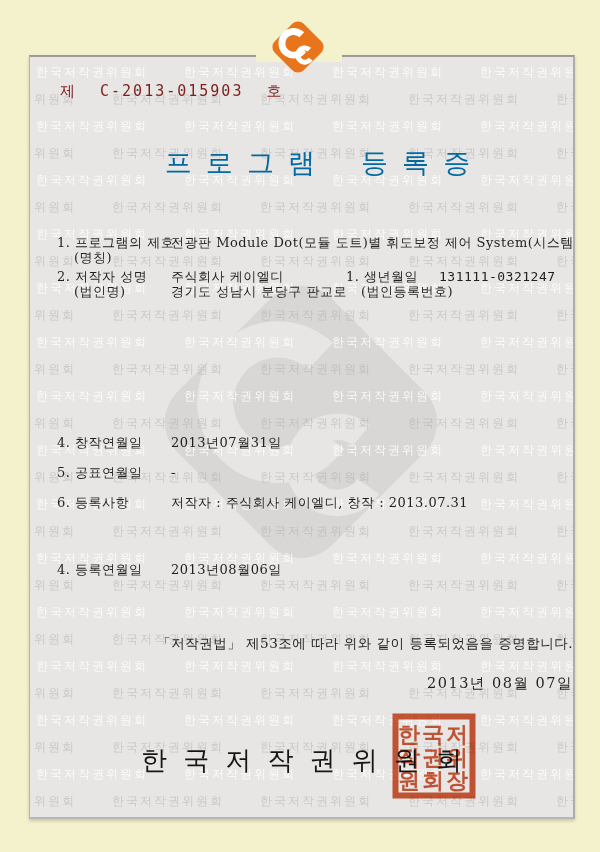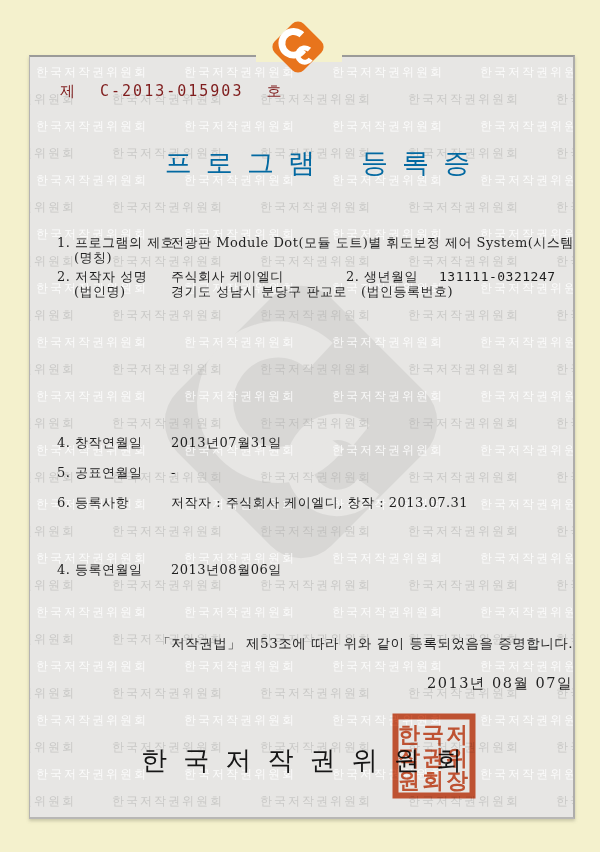--- a/index.html
+++ b/index.html
@@ -108,21 +108,21 @@
     <span class="fvalue">전광판 Module Dot(모듈 도트)별 휘도보정 제어 System(시스템)</span>
   </div>
 
   <div class="abs field f2">
     <span class="flabel">2. 저작자 성명</span>
     <span class="fsub">(법인명)</span>
     <span class="fvalue">
       <span>주식회사 케이엘디</span><br>
       <span>경기도 성남시 분당구 판교로</span>
     </span>
-    <span class="f3label">2. 생년월일</span>
+    <span class="f3label">1. 생년월일</span>
     <span class="f3sub">(법인등록번호)</span>
     <span class="f3value">131111-0321247</span>
   </div>
 
   <div class="abs field f4">
     <span class="flabel">4. 창작연월일</span>
     <span class="fvalue">2013년07월31일</span>
   </div>
 
   <div class="abs field f5">

